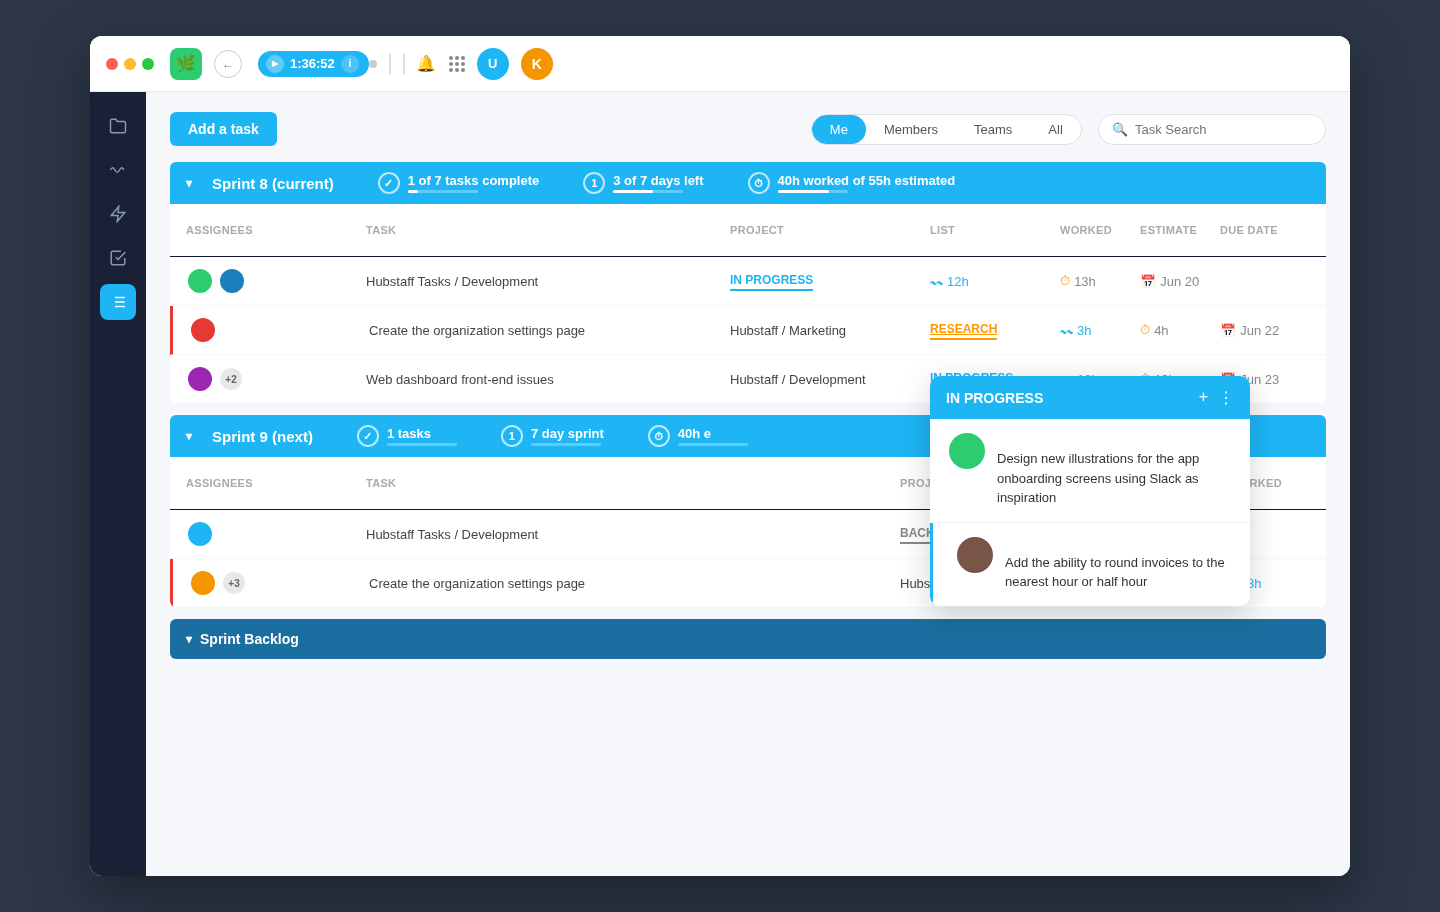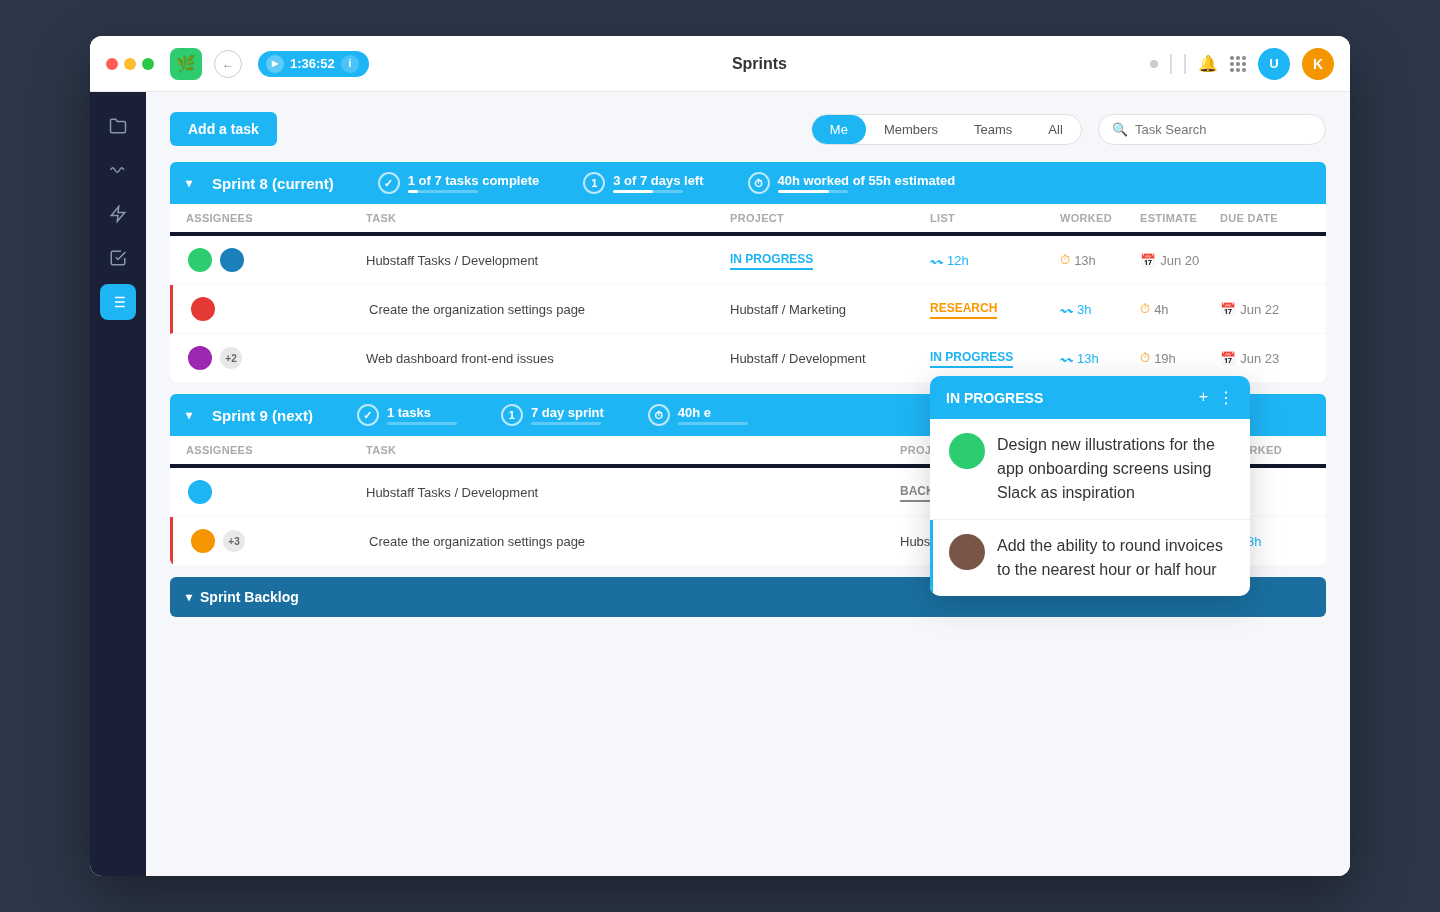--- a/index.html
+++ b/index.html
@@ -223,22 +223,22 @@
     
     .tasks-table {
       background: white;
       border-radius: 0 0 6px 6px;
       margin-bottom: 4px;
       overflow: hidden;
     }
     .table-header {
       display: grid;
       grid-template-columns: 180px 1fr 200px 130px 80px 80px 90px;
-      padding: 8px 16px;
-      border-bottom: 4px solid #0f172a;
+      padding: 20px 16px;
+      border-bottom: 1px solid #0f172a;
       font-size: 11px;
       color: #aaa;
       font-weight: 600;
       text-transform: uppercase;
       letter-spacing: 0.3px;
     }
     .table-row {
       display: grid;
       grid-template-columns: 180px 1fr 200px 130px 80px 80px 90px;
       padding: 10px 16px;
@@ -263,21 +263,21 @@
       border: 2px solid white;
     }
     .status-badge {
       display: inline-block;
       padding: 2px 0;
       font-size: 12px;
       font-weight: 600;
       color: #1eb5f5;
       border-bottom: 2px solid #1eb5f5;
     }
-    .status-badge.research { color: #ff9800; border-color: #ff9800; }
+    .status-badge.research { color: #ff9800; border-color: #ff9800; text-decoration: underline; }
     .status-badge.in-progress { color: #1eb5f5; border-color: #1eb5f5; }
     .status-badge.backlog { color: #888; border-color: #888; }
     .status-badge.design { color: #9c27b0; border-color: #9c27b0; }
     .worked-cell { display: flex; align-items: center; gap: 4px; color: #1eb5f5; font-size: 13px; }
     .estimate-cell { display: flex; align-items: center; gap: 4px; color: #888; font-size: 13px; }
     .due-cell { display: flex; align-items: center; gap: 4px; color: #888; font-size: 13px; }
 
     
     .in-progress-panel {
       position: absolute;
@@ -309,21 +309,21 @@
       border-bottom: 1px solid #f0f0f0;
     }
     .panel-item:last-child { border-bottom: none; }
     .panel-avatar {
       width: 36px; height: 36px; border-radius: 50%;
       flex-shrink: 0; overflow: hidden;
       display: flex; align-items: center; justify-content: center;
       font-size: 14px; font-weight: 600; color: white;
     }
     .panel-item:nth-child(1) { border-left: none; }
-    .panel-item-text { font-size: 16px; color: #333; line-height: 1.5; }
+    .panel-item-text { font-size: 13px; color: #333; line-height: 1.5; margin-top: 16px; }
 
     .sprint-backlog-header {
       background: #1a6fa0;
       border-radius: 6px;
       padding: 12px 16px;
       display: flex;
       align-items: center;
       color: white;
       font-size: 14px;
       font-weight: 700;
@@ -344,21 +344,20 @@
     </div>
     <div class="titlebar-logo">🌿</div>
     <div class="titlebar-nav">
       <div class="nav-arrow">←</div>
       <div class="timer-badge">
         <div class="timer-play">▶</div>
         <span>1:36:52</span>
         <div class="timer-info">i</div>
       </div>
     </div>
-    <div class="titlebar-center">Sprints</div>
     <div class="titlebar-right">
       <div class="status-dot"></div>
       <div class="status-line"></div>
       <div class="status-line"></div>
       <span style="font-size:16px;color:#888;">🔔</span>
       <div class="grid-icon">
         <div class="grid-dot"></div>
           <div class="grid-dot"></div>
           <div class="grid-dot"></div>
         <div class="grid-dot"></div>
@@ -625,18 +624,18 @@
       <span class="panel-title">IN PROGRESS</span>
       <div class="panel-actions">
         <span class="panel-action-btn">+</span>
         <span class="panel-action-btn">⋮</span>
       </div>
     </div>
     <div class="panel-item" style="border-left:3px solid transparent;">
       <div class="panel-avatar" style="background:#2ecc71;"></div>
       <span class="panel-item-text">Design new illustrations for the  app onboarding screens using Slack as inspiration</span>
     </div>
-    <div class="panel-item" style="border-left:3px solid #1eb5f5; padding-left:16px;">
+    <div class="panel-item" style="border-left:3px solid #1eb5f5; padding-left:24px;">
       <div class="panel-avatar" style="background:#795548;"></div>
       <span class="panel-item-text">Add the ability to round invoices to the nearest hour or half hour</span>
     </div>
   </div>
 </div>
 
 </body></html>

